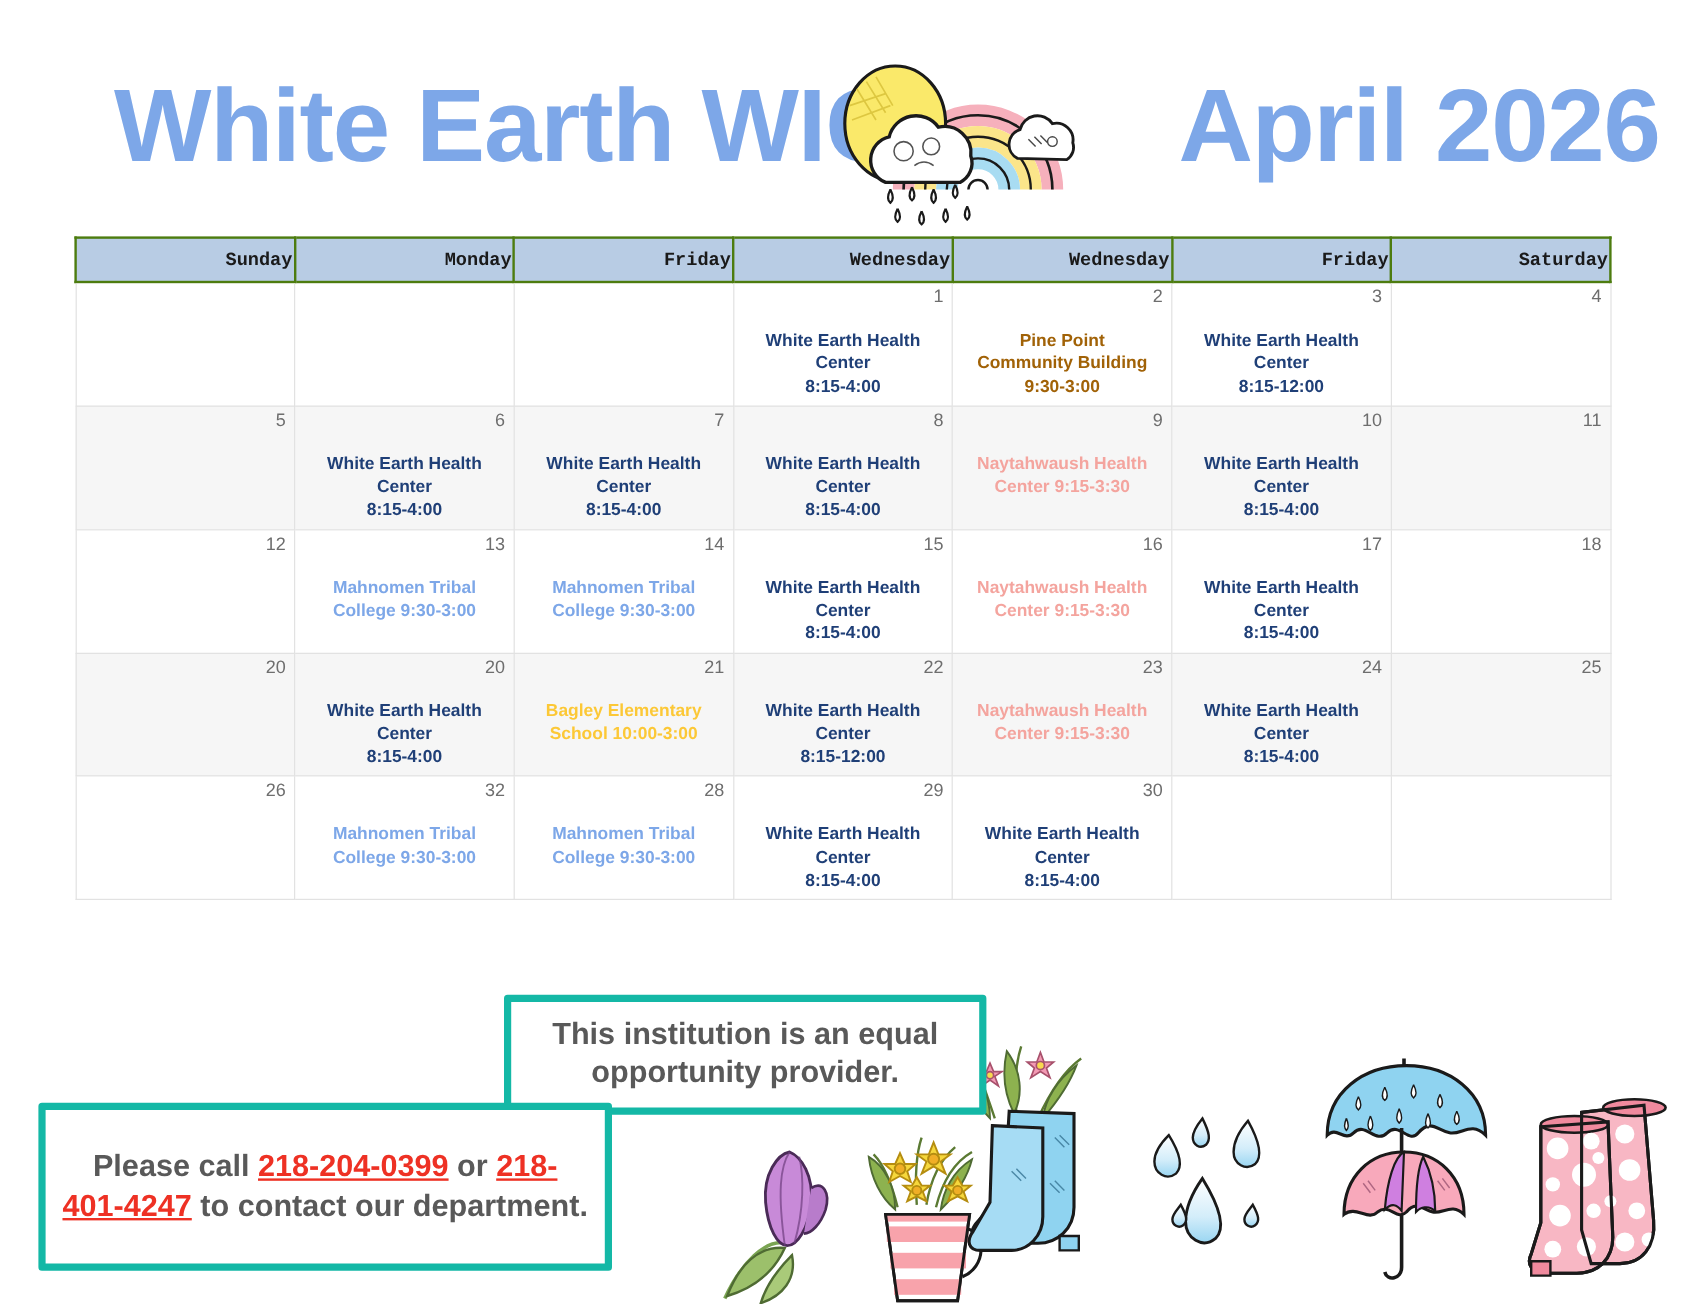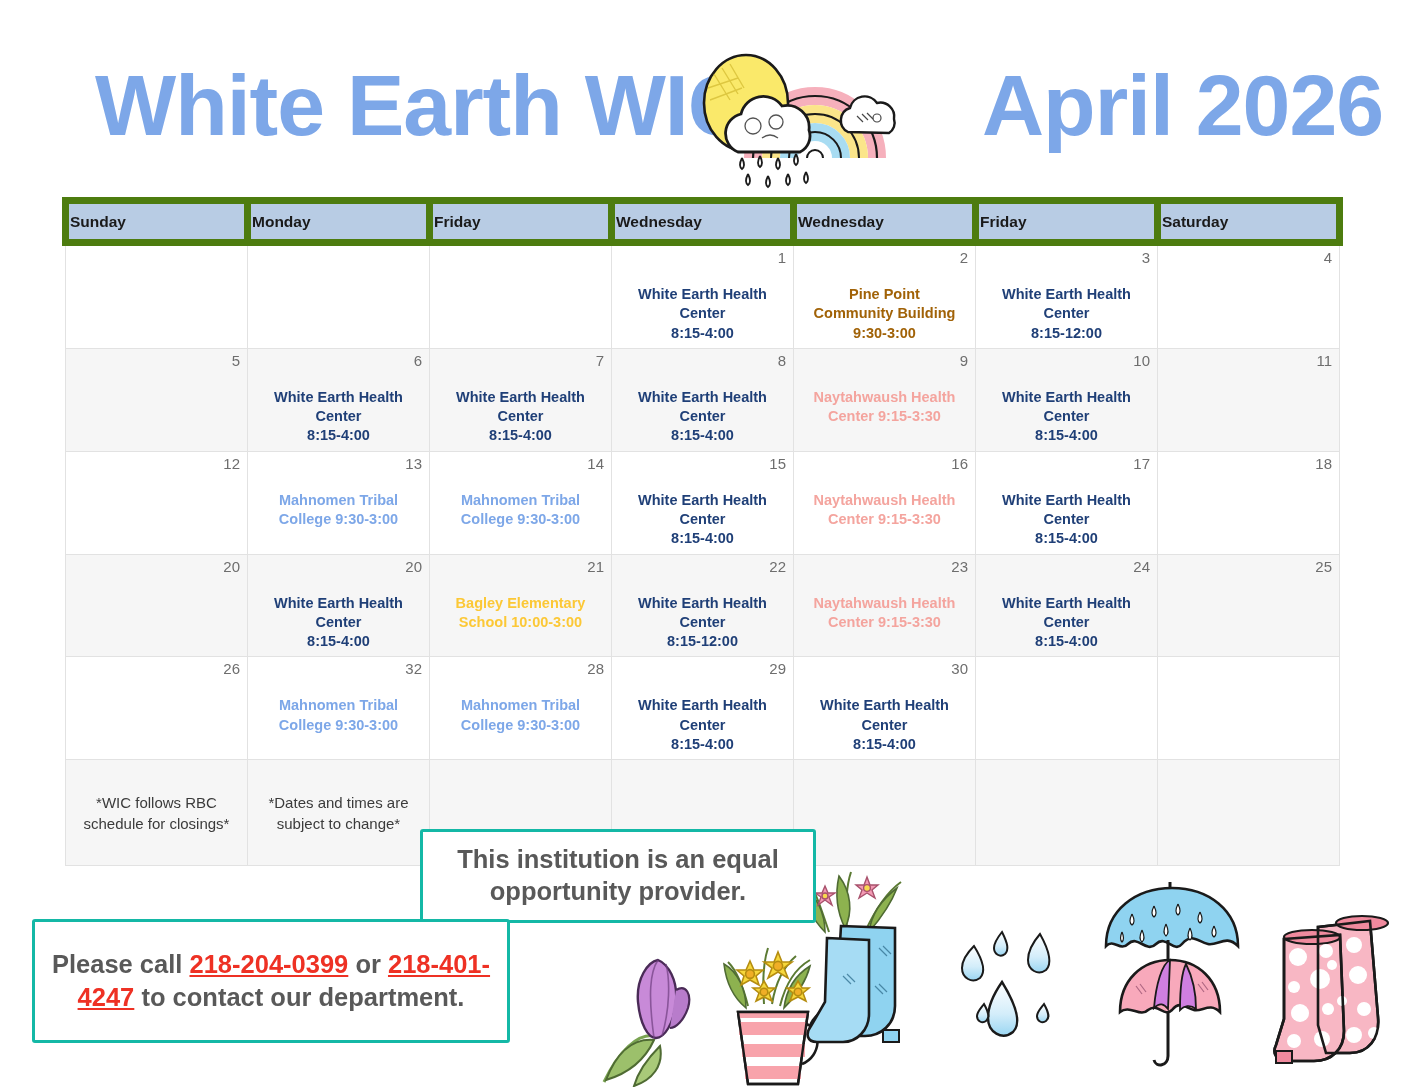--- a/index.html
+++ b/index.html
@@ -47,27 +47,27 @@
   .calendar {
     position: absolute;
     left: 62px;
     top: 197px;
     width: 1281px;
     border-collapse: collapse;
     table-layout: fixed;
   }
   .calendar th {
     background: #b8cce4;
-    border: 7px solid #4d7c0f;
+    border: 2px solid #4d7c0f;
     height: 33px;
     font-size: 15.5px;
     font-weight: 700;
     color: #1a1a1a;
-    text-align: left;
-    font-family: Liberation Sans, sans-serif;
+    text-align: right;
+    font-family: Liberation Mono, monospace;
   }
   .calendar td {
     border: 1px solid #e2e2e2;
     vertical-align: top;
     height: 82px;
     padding: 3px 7px 5px 7px;
     background: #ffffff;
   }
   tr.shaded td { background: #f6f6f6; }
 
@@ -108,21 +108,21 @@
     font-size: 15px;
     color: #3b3b3b;
     line-height: 1.4;
     font-family: "Liberation Sans", sans-serif;
   }
 
   
   .callout {
     position: absolute;
     background: #ffffff;
-    border: 3px solid #14b8a6;
+    border: 6px solid #14b8a6;
     border-radius: 3px;
     display: flex;
     align-items: center;
     justify-content: center;
     text-align: center;
     color: #595959;
     font-weight: 700;
     font-family: "Liberation Sans", sans-serif;
   }
   #eo-box {
@@ -131,21 +131,21 @@
     width: 390px;
     height: 88px;
     font-size: 25.5px;
     line-height: 1.25;
     z-index: 6;
   }
   #call-box {
     left: 32px;
     top: 919px;
     width: 478px;
-    height: 124px;
+    height: 140px;
     font-size: 25.5px;
     line-height: 1.3;
     z-index: 7;
     padding: 0 14px;
     box-sizing: border-box;
   }
   .phone {
     color: #ee3124;
     text-decoration: underline;
     text-underline-offset: 2px;
@@ -373,33 +373,20 @@
           <span class="daynum">30</span>
           <span class="evt c-weh" style="white-space: pre-line;">White Earth Health Center
 8:15-4:00</span>
         </td>
         <td>
           <span class="daynum"></span>
         </td>
         <td>
           <span class="daynum"></span>
         </td>
-      </tr>
-      <tr class="footer-row">
-        <td>
-          <span class="note">*WIC follows RBC schedule for closings*</span>
-        </td>
-        <td>
-          <span class="note">*Dates and times are subject to change*</span>
-        </td>
-        <td></td>
-        <td></td>
-        <td></td>
-        <td></td>
-        <td></td>
       </tr>
     </tbody>
 </table>
 
 <div class="callout" id="eo-box">
   <span>This institution is an equal opportunity provider.</span>
 </div>
 
 <div class="callout" id="call-box">
   <span>

